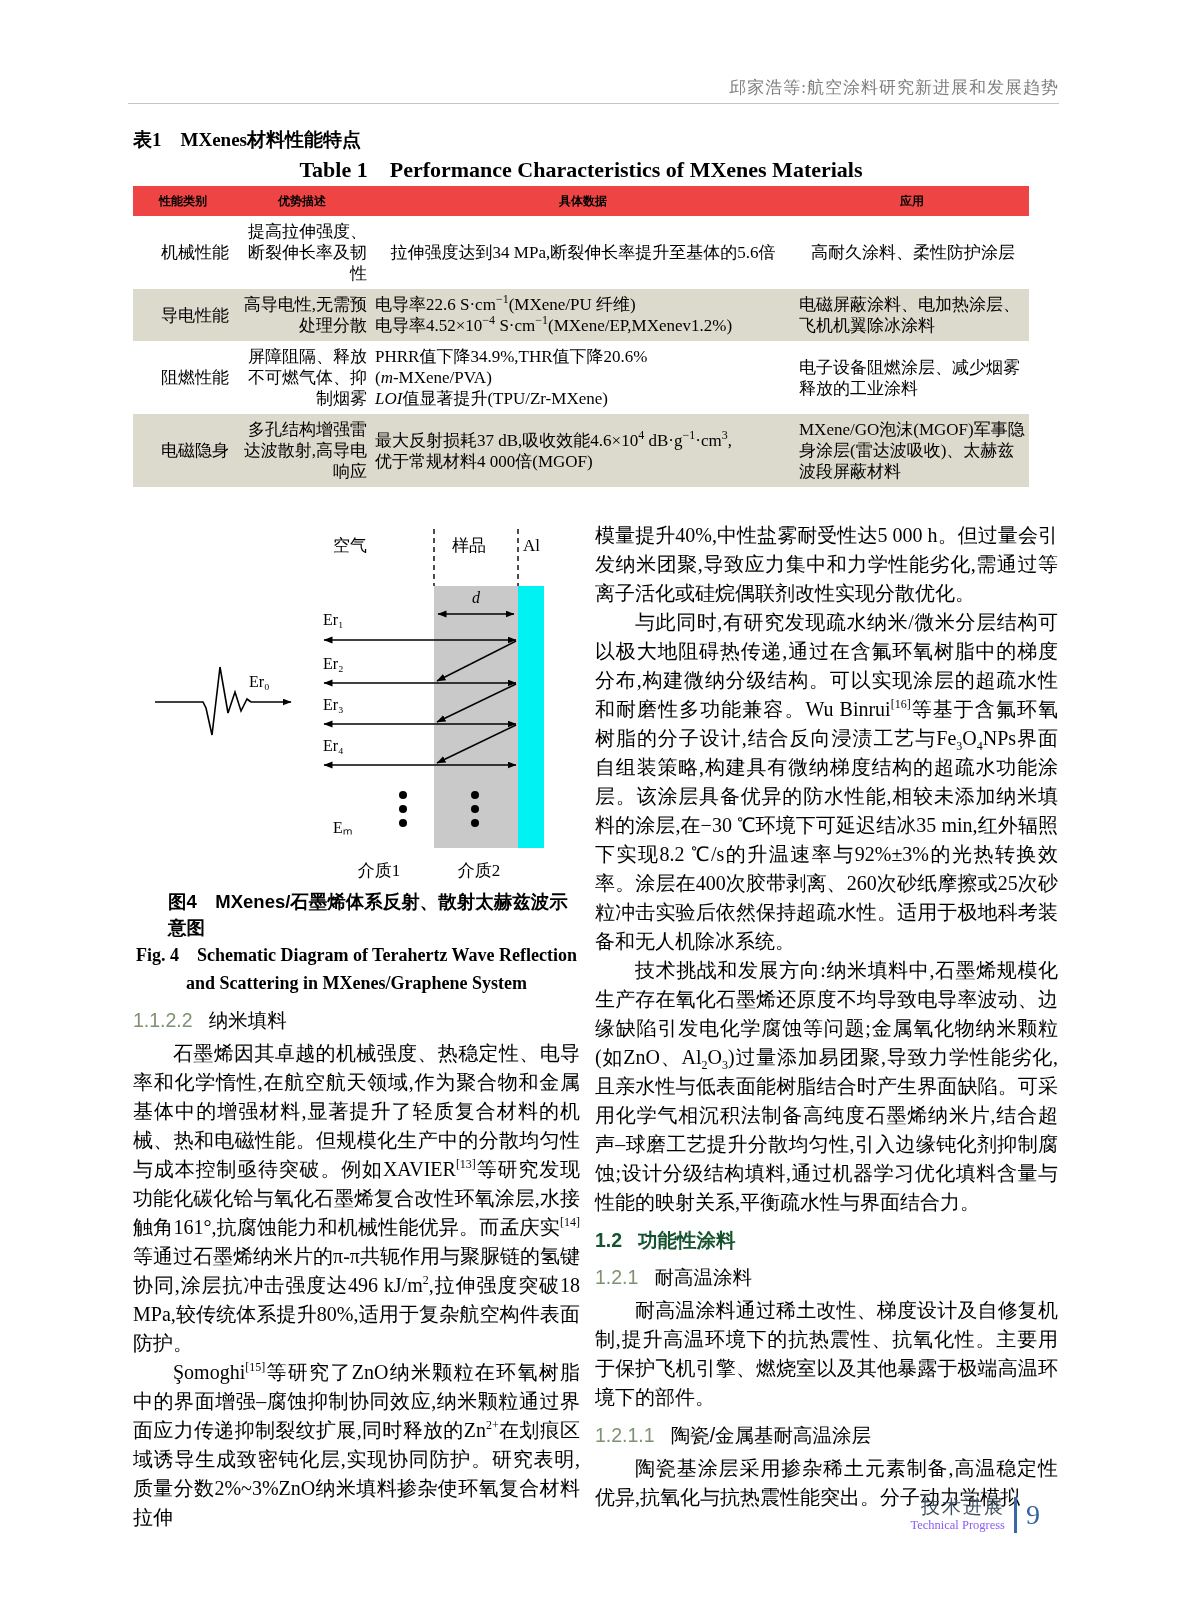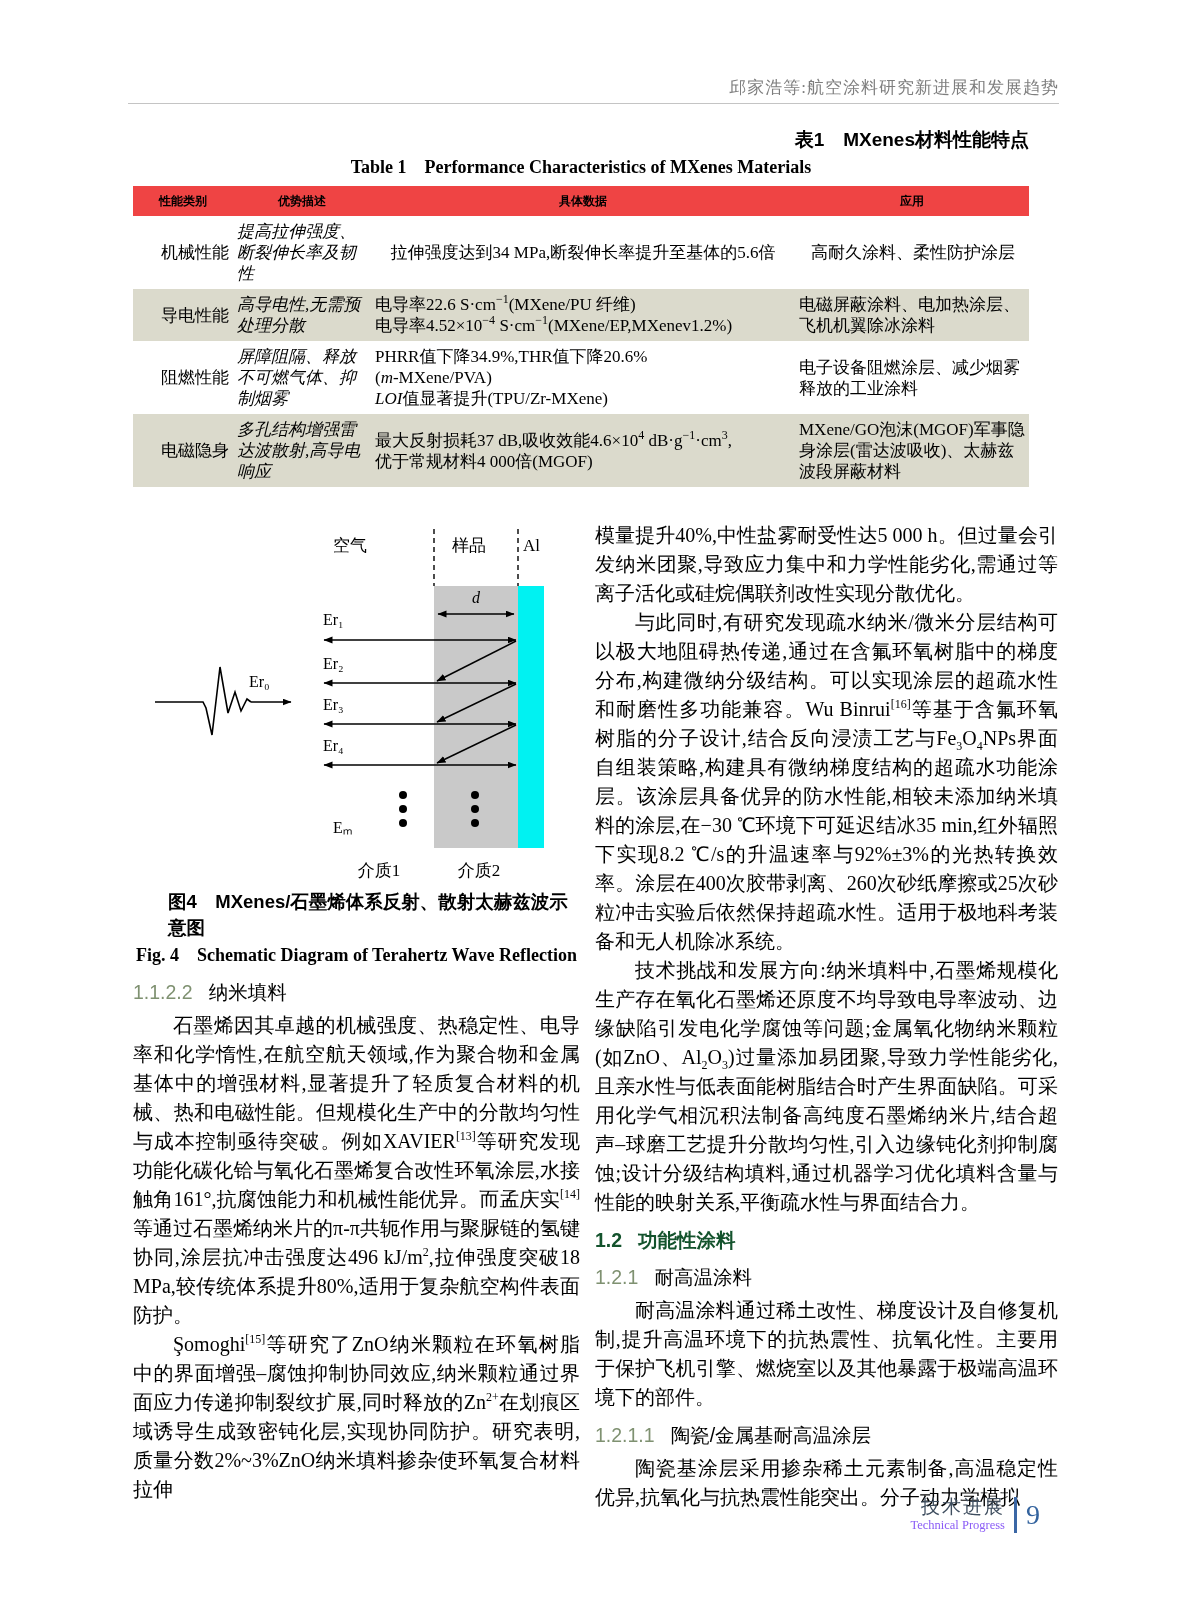--- a/index.html
+++ b/index.html
@@ -2,33 +2,33 @@
 <html><head>
 <meta charset="utf-8">
 <style>
   html,body{margin:0;padding:0;background:#fff;}
   .page{position:relative;width:1187px;height:1600px;background:#fff;overflow:hidden;
         font-family:"Liberation Serif",serif;color:#000;}
   
   .running-header{position:absolute;top:76px;right:128px;font-size:17px;color:#7e7e7e;letter-spacing:1px;}
   .header-rule{position:absolute;top:103px;left:128px;width:931px;height:1px;background:#c4c4c4;}
   
-  .tbl-title-zh{position:absolute;top:127px;left:133px;width:896px;text-align:right;
-    font-family:Liberation Sans, sans-serif;font-weight:bold;font-size:19px;}
+  .tbl-title-zh{position:absolute;top:127px;left:133px;width:896px;text-align:left;
+    font-family:Liberation Serif, serif;font-weight:bold;font-size:19px;}
   .tbl-title-en{position:absolute;top:155px;left:133px;width:896px;text-align:center;
-    font-family:"Liberation Serif",serif;font-weight:bold;font-size:18px;}
+    font-family:"Liberation Serif",serif;font-weight:bold;font-size:22px;}
   
   table.perf{position:absolute;top:186px;left:133px;width:896px;border-collapse:collapse;
     font-size:17px;table-layout:fixed;}
   table.perf th{background:#ef4444;font-weight:bold;font-size:12px;padding:4px 2px;height:22px;}
   table.perf td{vertical-align:middle;padding:5px 4px;line-height:21px;}
   table.perf tr.shade td{background:#dbdacc;}
   col.c-cat{width:100px;} col.c-adv{width:138px;} col.c-dat{width:424px;} col.c-app{width:234px;}
   td.cat{text-align:right;}
-  td.adv{text-align:left;padding:5px 6px;font-style:italic;}
+  td.adv{text-align:right;padding:5px 6px;}
   td.dat{text-align:left;padding-left:12px;line-height:22px;}
   td.dat.center{text-align:center;padding-left:4px;}
   td.app{text-align:left;padding-left:14px;padding-right:6px;}
   td.app.center{text-align:center;padding-left:6px;}
   sup{font-size:12px;line-height:0;} sub{font-size:12px;line-height:0;}
   
   .col{position:absolute;top:515px;}
   .col-left{left:133px;width:447px;}
   .col-right{left:595px;width:463px;top:521px;}
   .body-p{font-size:20px;line-height:29px;text-align:justify;text-indent:2em;margin:0 0 0 0;}
@@ -170,20 +170,21 @@
       <circle cx="342" cy="308" r="4"></circle>
 
       <text x="200" y="318">Eₘ</text>
 
       <text class="lbl" x="246" y="361" text-anchor="middle">介质1</text>
       <text class="lbl" x="346" y="361" text-anchor="middle">介质2</text>
     </svg>
 
     <div class="cap-zh">图4　MXenes/石墨烯体系反射、散射太赫兹波示意图</div>
     <div class="cap-en">Fig. 4　Schematic Diagram of Terahertz Wave Reflection</div>
+    <div class="cap-en">and Scattering in MXenes/Graphene System</div>
 
     <div class="sec-head">
       <span class="num">1.1.2.2</span><span class="ht">纳米填料</span>
     </div>
 
     <p class="body-p">石墨烯因其卓越的机械强度、热稳定性、电导率和化学惰性,在航空航天领域,作为聚合物和金属基体中的增强材料,显著提升了轻质复合材料的机械、热和电磁性能。但规模化生产中的分散均匀性与成本控制亟待突破。例如XAVIER<sup>[13]</sup>等研究发现功能化碳化铪与氧化石墨烯复合改性环氧涂层,水接触角161°,抗腐蚀能力和机械性能优异。而孟庆实<sup>[14]</sup>等通过石墨烯纳米片的π-π共轭作用与聚脲链的氢键协同,涂层抗冲击强度达496 kJ/m<sup>2</sup>,拉伸强度突破18 MPa,较传统体系提升80%,适用于复杂航空构件表面防护。</p>
     <p class="body-p">Şomoghi<sup>[15]</sup>等研究了ZnO纳米颗粒在环氧树脂中的界面增强–腐蚀抑制协同效应,纳米颗粒通过界面应力传递抑制裂纹扩展,同时释放的Zn<sup>2+</sup>在划痕区域诱导生成致密钝化层,实现协同防护。研究表明,质量分数2%~3%ZnO纳米填料掺杂使环氧复合材料拉伸</p>
   </div>
 
   <div class="col col-right">

